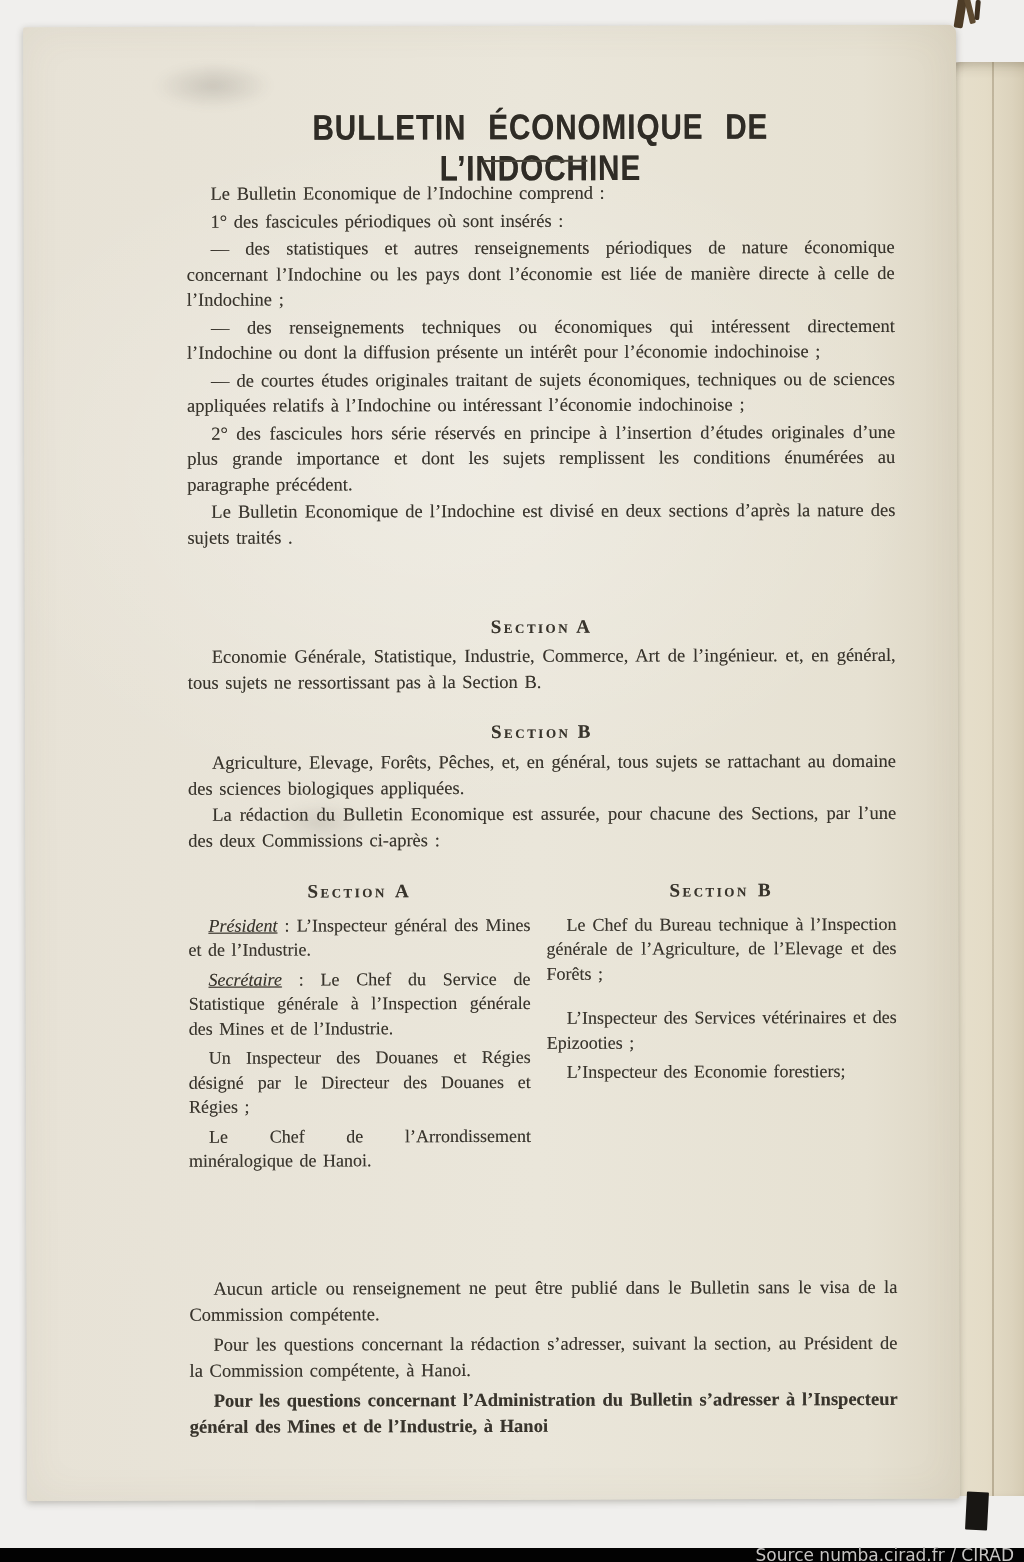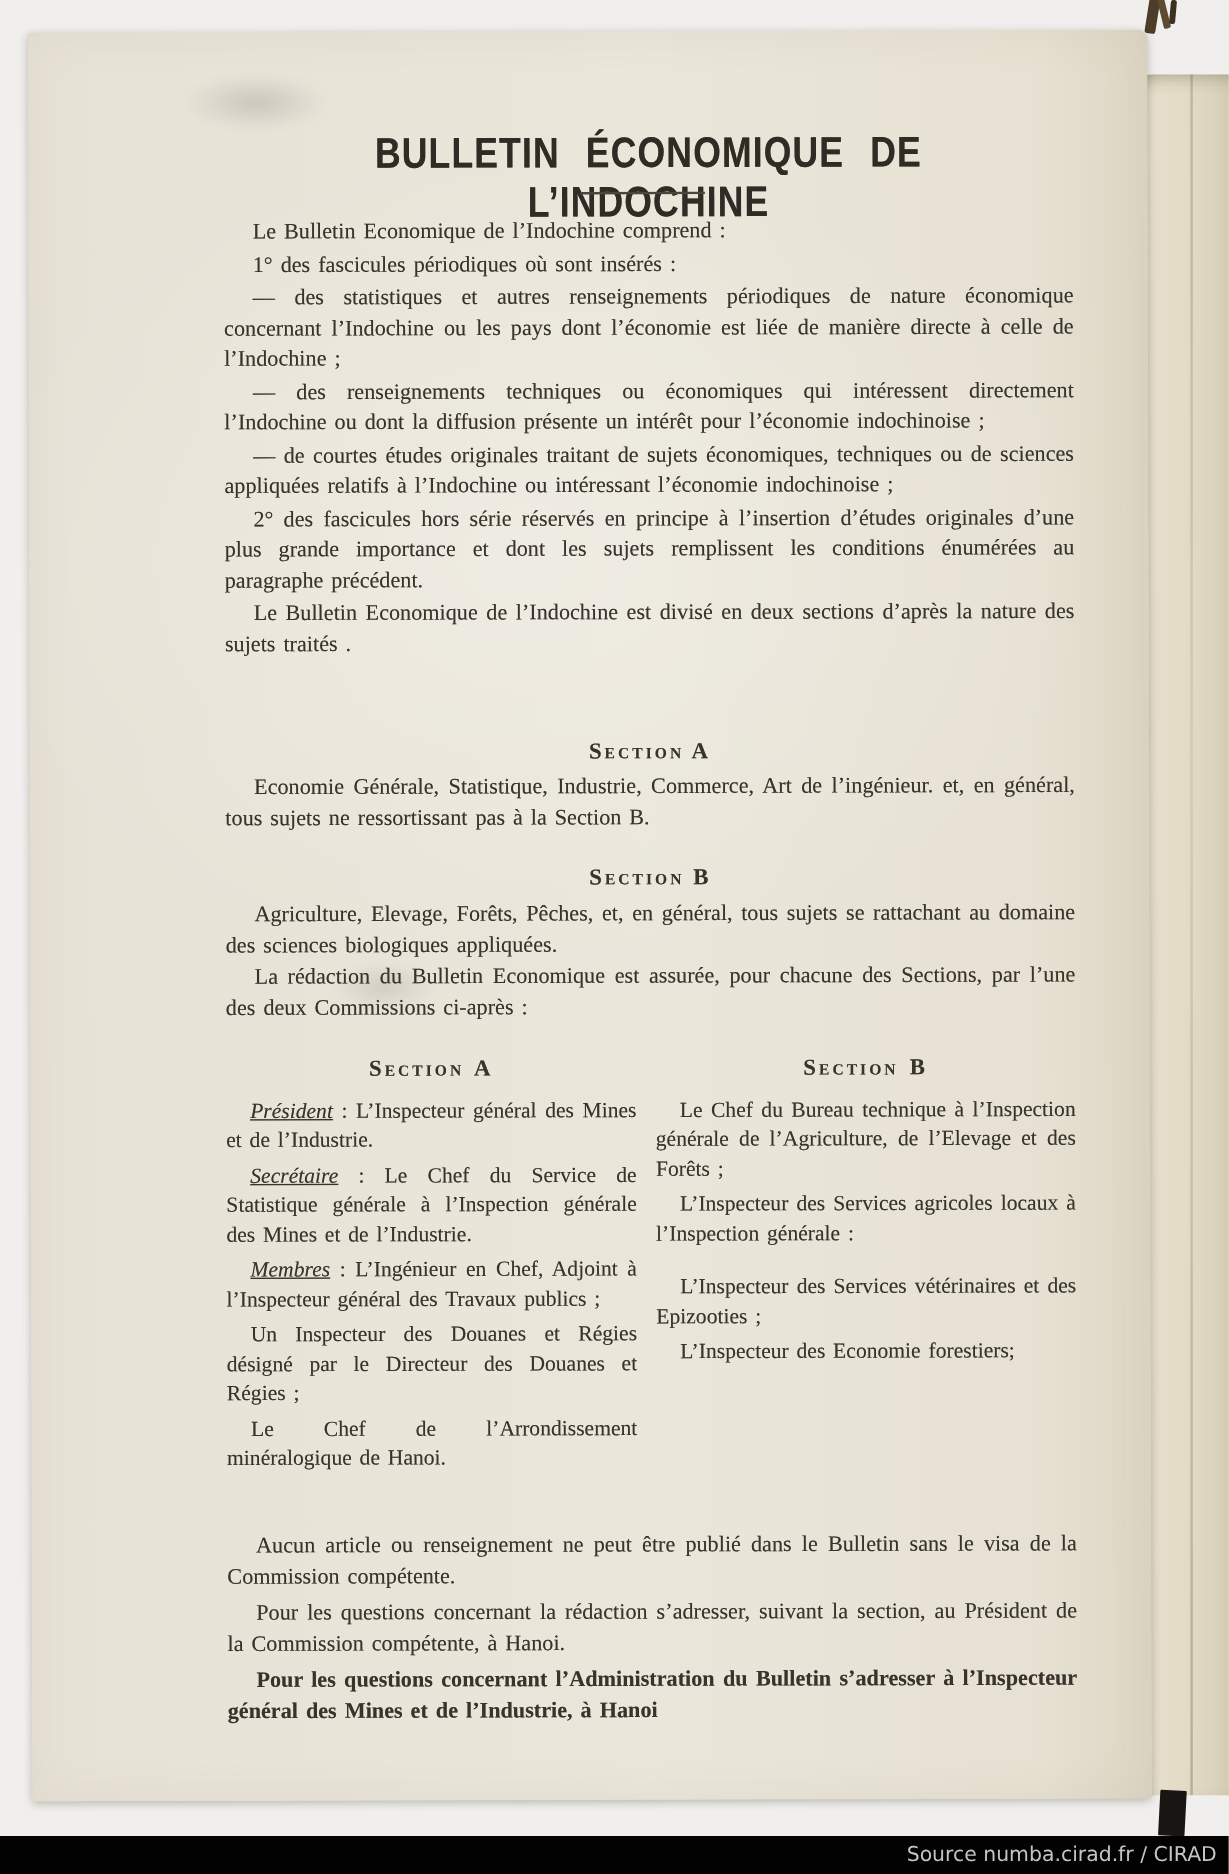--- a/index.html
+++ b/index.html
@@ -73,21 +73,21 @@
   .col .sec-head{margin-bottom:9px;}
   .col p{margin:0 0 5px 0;text-indent:20px;font-size:18px;line-height:24.5px;}
   .lead{font-style:italic;text-decoration:underline;}
   .gap-before{margin-top:20px !important;}
   
   .band-closing{top:1250px;}
   .band-closing p{margin:0 0 5px 0;}
   .band-closing p.heavy{font-weight:bold;}
   
   .footer-bar{
-    position:absolute;left:0;bottom:0;width:1024px;height:32px;background:#020202;
+    position:absolute;left:0;bottom:0;width:1024px;height:14px;background:#020202;
     display:flex;align-items:center;justify-content:flex-end;
   }
   .footer-bar span{
     font-family:"DejaVu Sans","Liberation Sans",sans-serif;
     font-size:17px;color:#c6c4c2;padding-right:10px;
   }
 </style>
 </head>
 <body>
 
@@ -129,28 +129,26 @@
   <div class="band band-redaction txt">
     <p>La rédaction du Bulletin Economique est assurée, pour chacune des Sections, par l’une des deux Commissions ci-après :</p>
   </div>
 
   <div class="band band-columns">
     <div class="cols">
       <div class="col col-a txt">
         <h3 class="sec-head">Section A</h3>
         <p><span class="lead">Président</span><span> : L’Inspecteur général des Mines et de l’Industrie.</span></p>
         <p><span class="lead">Secrétaire</span><span> : Le Chef du Service de Statistique générale à l’Inspection générale des Mines et de l’Industrie.</span></p>
-        <p><span class="lead">Membres</span><span> : L’Ingénieur en Chef, Adjoint à l’Inspecteur général des Travaux publics ;</span></p>
         <p><span>Un Inspecteur des Douanes et Régies désigné par le Directeur des Douanes et Régies ;</span></p>
         <p><span>Le Chef de l’Arrondissement minéralogique de Hanoi.</span></p>
       </div>
       <div class="col col-b txt">
         <h3 class="sec-head">Section B</h3>
         <p>Le Chef du Bureau technique à l’Inspection générale de l’Agriculture, de l’Elevage et des Forêts ;</p>
-        <p>L’Inspecteur des Services agricoles locaux à l’Inspection générale :</p>
         <p class="gap-before">L’Inspecteur des Services vétérinaires et des Epizooties ;</p>
         <p>L’Inspecteur des Economie forestiers;</p>
       </div>
     </div>
   </div>
 
   <div class="band band-closing txt">
     <p>Aucun article ou renseignement ne peut être publié dans le Bulletin sans le visa de la Commission compétente.</p>
     <p>Pour les questions concernant la rédaction s’adresser, suivant la section, au Président de la Commission compétente, à Hanoi.</p>
     <p class="heavy">Pour les questions concernant l’Administration du Bulletin s’adresser à l’Inspecteur général des Mines et de l’Industrie, à Hanoi</p>

